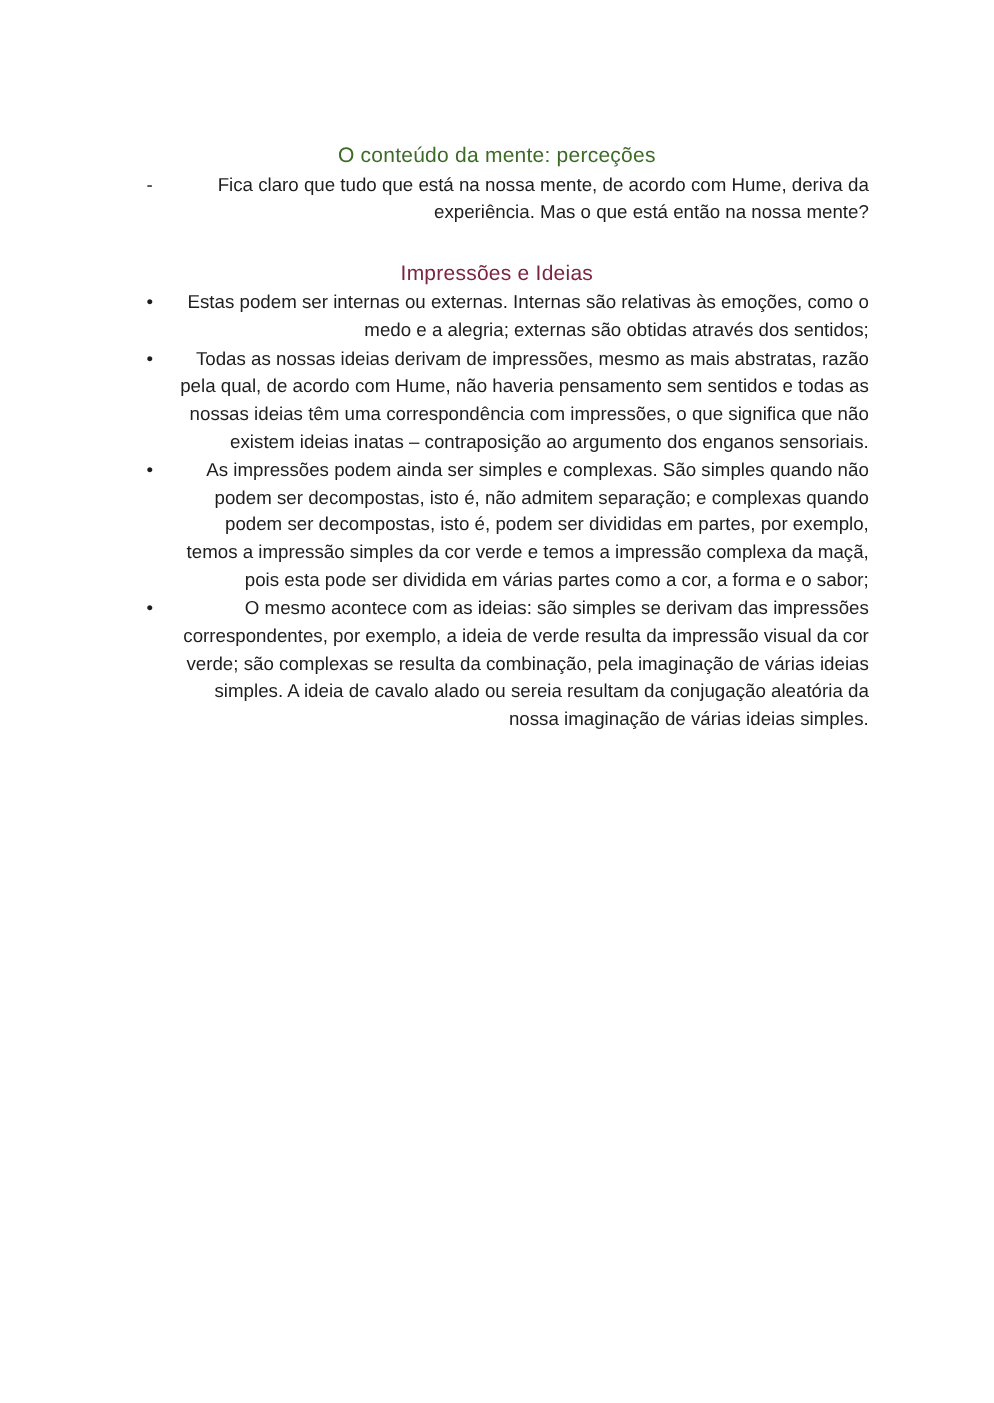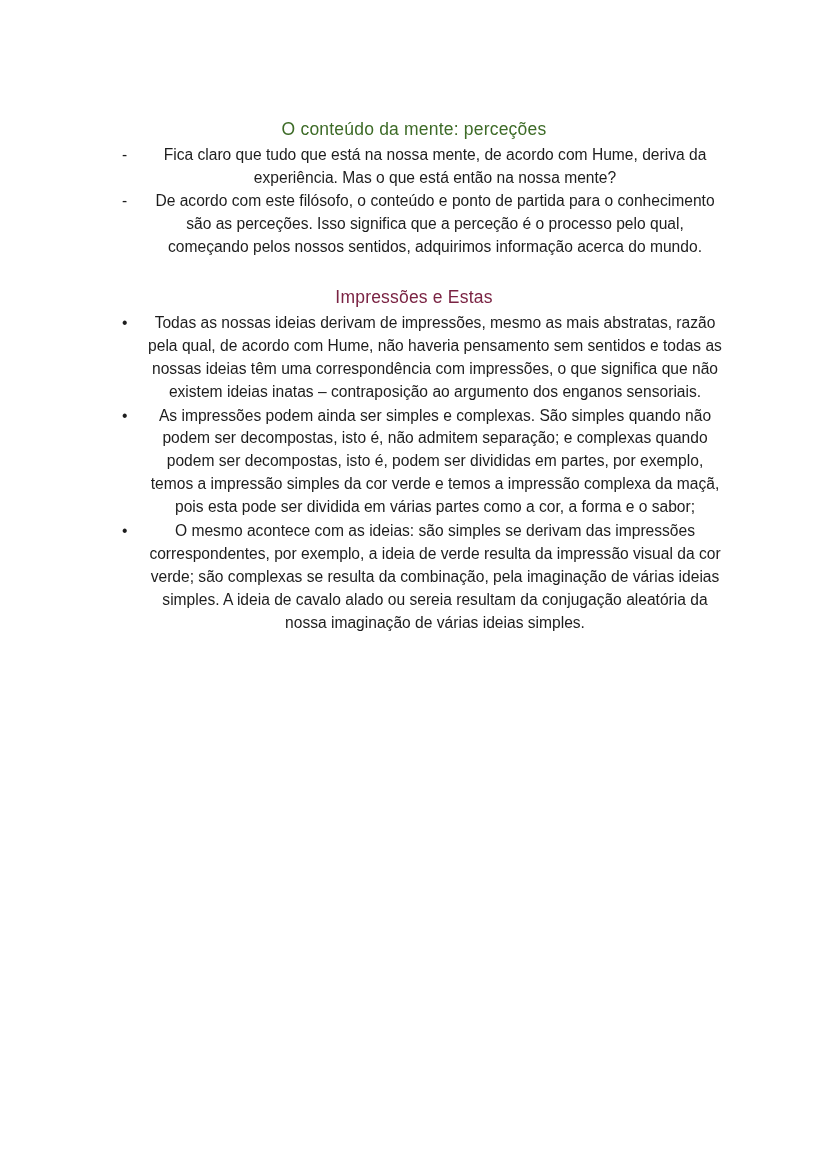--- a/index.html
+++ b/index.html
@@ -44,21 +44,21 @@
     margin: 0;
     padding: 0;
   }
   ul.list > li {
     position: relative;
     padding-left: 42px;
     font-size: 15.6px;
     line-height: 1.47;
     margin: 0 0 1px 0;
     color: #1d1d1d;
-    text-align: center;
+    text-align: right;
   }
   ul.list > li.gap-before {
     margin-top: 0;
   }
   ul.dash > li::before {
     content: "-";
     position: absolute;
     left: 18px;
     top: 0;
     color: #1d1d1d;
@@ -82,30 +82,30 @@
 <body>
 
 <div class="page">
 
   <h2 class="section-title title-green">O conteúdo da mente: perceções</h2>
 
   <ul class="list dash block">
     <li>
       <span>Fica claro que tudo que está na nossa mente, de acordo com Hume, deriva da experiência. Mas o que está então na nossa mente?</span>
     </li>
-    <li>
-      <span>De acordo com este filósofo, o conteúdo e ponto de partida para o conhecimento são as perceções. Isso significa que a perceção é o processo pelo qual, começando pelos nossos sentidos, adquirimos informação acerca do mundo.</span>
-    </li>
   </ul>
 
   <div class="spacer-lg"></div>
 
-  <h2 class="section-title title-maroon">Impressões e Estas</h2>
+  <h2 class="section-title title-maroon">Impressões e Ideias</h2>
 
   <ul class="list bullet block">
+    <li>
+      <span>Estas podem ser internas ou externas. Internas são relativas às emoções, como o medo e a alegria; externas são obtidas através dos sentidos;</span>
+    </li>
     <li class="gap-before">
       <span>Todas as nossas ideias derivam de impressões, mesmo as mais abstratas, razão pela qual, de acordo com Hume, não haveria pensamento sem sentidos e todas as nossas ideias têm uma correspondência com impressões, o que significa que não existem ideias inatas – contraposição ao argumento dos enganos sensoriais.</span>
     </li>
     <li class="gap-before">
       <span>As impressões podem ainda ser simples e complexas. São simples quando não podem ser decompostas, isto é, não admitem separação; e complexas quando podem ser decompostas, isto é, podem ser divididas em partes, por exemplo, temos a impressão simples da cor verde e temos a impressão complexa da maçã, pois esta pode ser dividida em várias partes como a cor, a forma e o sabor;</span>
     </li>
     <li>
       <span>O mesmo acontece com as ideias: são simples se derivam das impressões correspondentes, por exemplo, a ideia de verde resulta da impressão visual da cor verde; são complexas se resulta da combinação, pela imaginação de várias ideias simples. A ideia de cavalo alado ou sereia resultam da conjugação aleatória da nossa imaginação de várias ideias simples.</span>
     </li>
   </ul>

